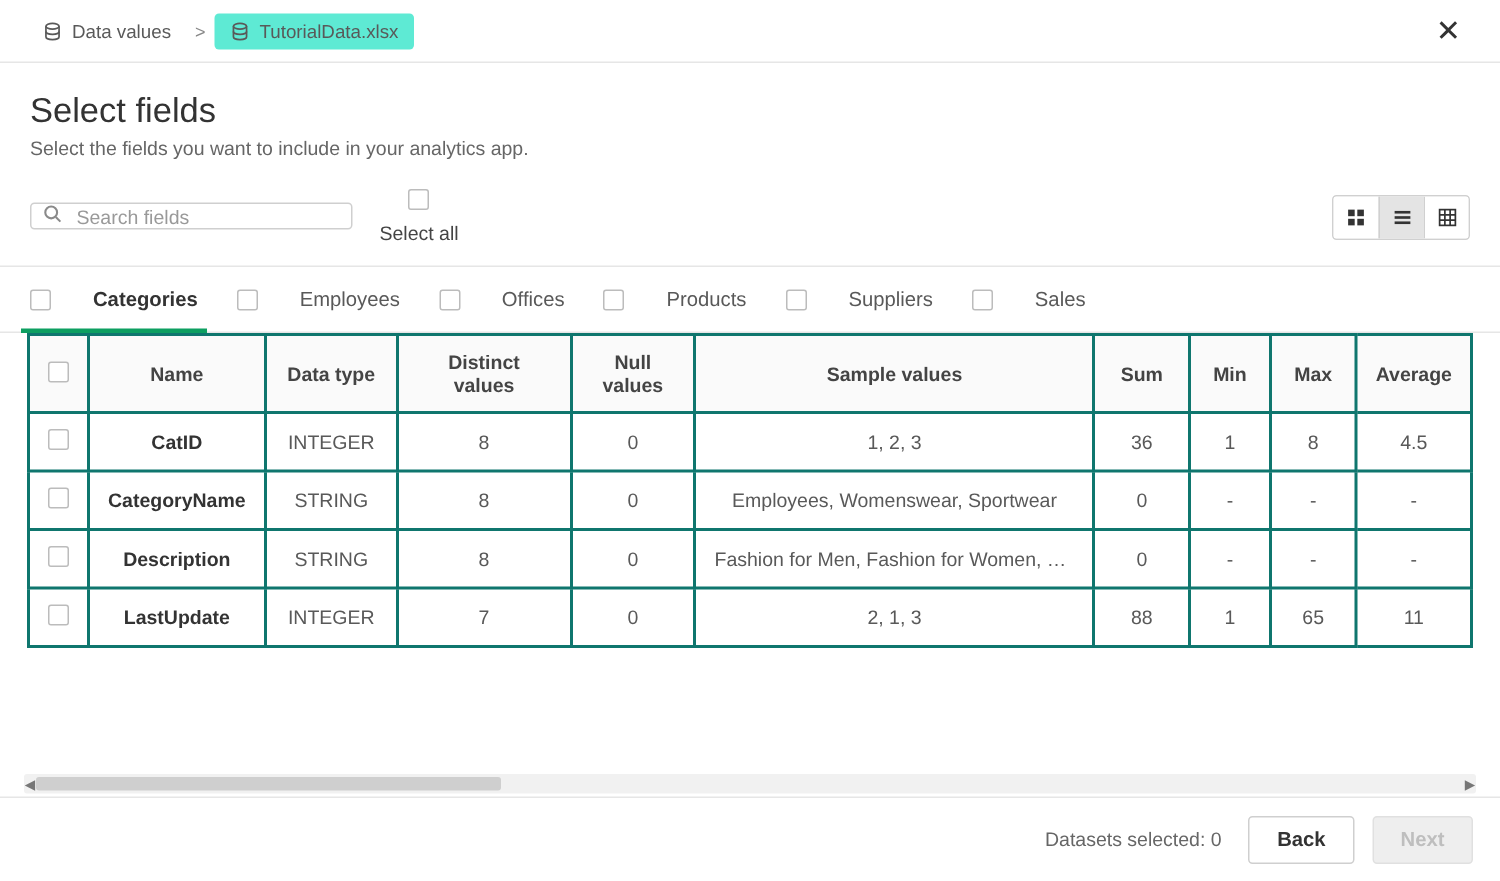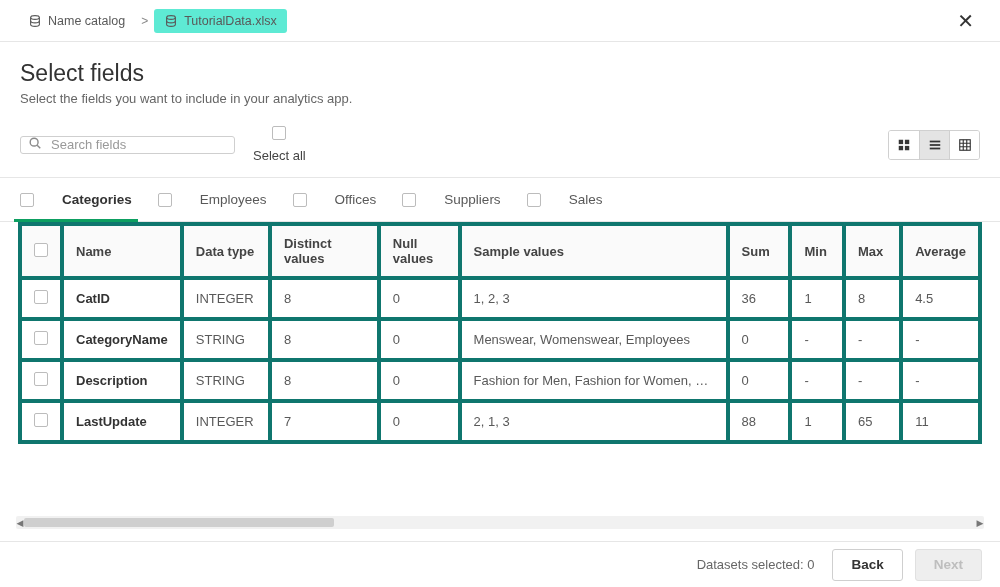--- a/index.html
+++ b/index.html
@@ -34,21 +34,21 @@
 
   
   .tabs { display: flex; align-items: center; padding: 0 20px; gap: 26px; height: 44px; border-bottom: 1px solid #e6e6e6; position: relative; }
   .tab { display: flex; align-items: center; gap: 28px; font-size: 13.5px; color: #595959; height: 100%; cursor: pointer; position: relative; }
   .tab.active { color: #333; font-weight: 600; }
   .tab.active::after { content: ""; position: absolute; left: -6px; right: -6px; bottom: -1px; height: 3px; background: #0d9f61; }
 
   
   .table-wrap { padding: 0 18px; }
   table { width: 100%; border-collapse: collapse; font-size: 13px; }
-  th, td { text-align: left; padding: 10px 12px; border: 4px solid #0f766e; color: #595959; }
+  th, td { text-align: center; padding: 10px 12px; border: 2px solid #0f766e; color: #595959; }
   th { background: #fafafa; font-weight: 600; color: #444; }
   td.name-cell { font-weight: 600; color: #333; }
   col.ck { width: 34px; }
   col.name { width: 110px; }
   col.dtype { width: 90px; }
   col.distinct { width: 134px; }
   col.nullv { width: 90px; }
   col.sample { width: 256px; }
   col.sum { width: 68px; }
   col.min { width: 56px; }
@@ -57,38 +57,38 @@
   .sample-cell { white-space: nowrap; overflow: hidden; text-overflow: ellipsis; max-width: 240px; }
 
   
   .hscroll { position: absolute; left: 16px; right: 16px; bottom: 58px; height: 13px; background: #f1f1f1; border-radius: 2px; }
   .hscroll .thumb { position: absolute; left: 8px; top: 2px; bottom: 2px; width: 310px; background: #cfcfcf; border-radius: 2px; }
   .hscroll .arrow { position: absolute; top: 0; bottom: 0; width: 12px; display: flex; align-items: center; justify-content: center; font-size: 9px; color: #777; }
   .hscroll .arrow.left { left: -2px; }
   .hscroll .arrow.right { right: -2px; }
 
   
-  .footer { margin-top: auto; height: 46px; border-top: 1px solid #e6e6e6; display: flex; align-items: center; justify-content: flex-end; gap: 12px; padding: 0 18px; font-size: 13px; }
+  .footer { margin-top: auto; height: 56px; border-top: 1px solid #e6e6e6; display: flex; align-items: center; justify-content: flex-end; gap: 12px; padding: 0 18px; font-size: 13px; }
   .ds-count { color: #666; margin-right: 6px; }
   .btn { height: 32px; padding: 0 18px; border: 1px solid #cfcfcf; background: #fff; border-radius: 3px; font-size: 13.5px; cursor: pointer; color: #333; font-weight: 600; text-align: center; }
   .btn.disabled { background: #eee; border-color: #e0e0e0; color: #bebebe; cursor: default; font-weight: 600; }
 </style>
 </head>
 <body>
 
 <div class="breadcrumb">
   <div class="crumb">
     <span class="ic">
       <svg viewBox="0 0 16 16" width="14" height="14" fill="none" stroke="#595959" stroke-width="1.3">
         <ellipse cx="8" cy="4" rx="5" ry="2.2"></ellipse>
           <path d="M3 4v4c0 1.2 2.2 2.2 5 2.2s5-1 5-2.2V4"></path>
           <path d="M3 8v4c0 1.2 2.2 2.2 5 2.2s5-1 5-2.2V8"></path>
       </svg>
     </span>
-    <span>Name catalog</span>
+    <span>Data values</span>
   </div>
   <span class="crumb-sep">&gt;</span>
   <div class="crumb active">
     <span class="ic">
       <svg viewBox="0 0 16 16" width="14" height="14" fill="none" stroke="#595959" stroke-width="1.3">
         <ellipse cx="8" cy="4" rx="5" ry="2.2"></ellipse>
           <path d="M3 4v8c0 1.2 2.2 2.2 5 2.2s5-1 5-2.2V4"></path>
           <path d="M3 8c0 1.2 2.2 2.2 5 2.2s5-1 5-2.2"></path>
       </svg>
     </span>
@@ -149,20 +149,24 @@
     <span class="cb"></span>
     <span>Categories</span>
   </div>
   <div class="tab">
     <span class="cb"></span>
     <span>Employees</span>
   </div>
   <div class="tab">
     <span class="cb"></span>
     <span>Offices</span>
+  </div>
+  <div class="tab">
+    <span class="cb"></span>
+    <span>Products</span>
   </div>
   <div class="tab">
     <span class="cb"></span>
     <span>Suppliers</span>
   </div>
   <div class="tab">
     <span class="cb"></span>
     <span>Sales</span>
   </div>
 </div>
@@ -210,21 +214,21 @@
           <td>8</td>
           <td>4.5</td>
         </tr>
         <tr>
           <td><span class="cb"></span></td>
           <td class="name-cell">CategoryName</td>
           <td>STRING</td>
           <td>8</td>
           <td>0</td>
           <td>
-            <div class="sample-cell">Menswear, Womenswear, Employees</div>
+            <div class="sample-cell">Employees, Womenswear, Sportwear</div>
           </td>
           <td>0</td>
           <td>-</td>
           <td>-</td>
           <td>-</td>
         </tr>
         <tr>
           <td><span class="cb"></span></td>
           <td class="name-cell">Description</td>
           <td>STRING</td>

